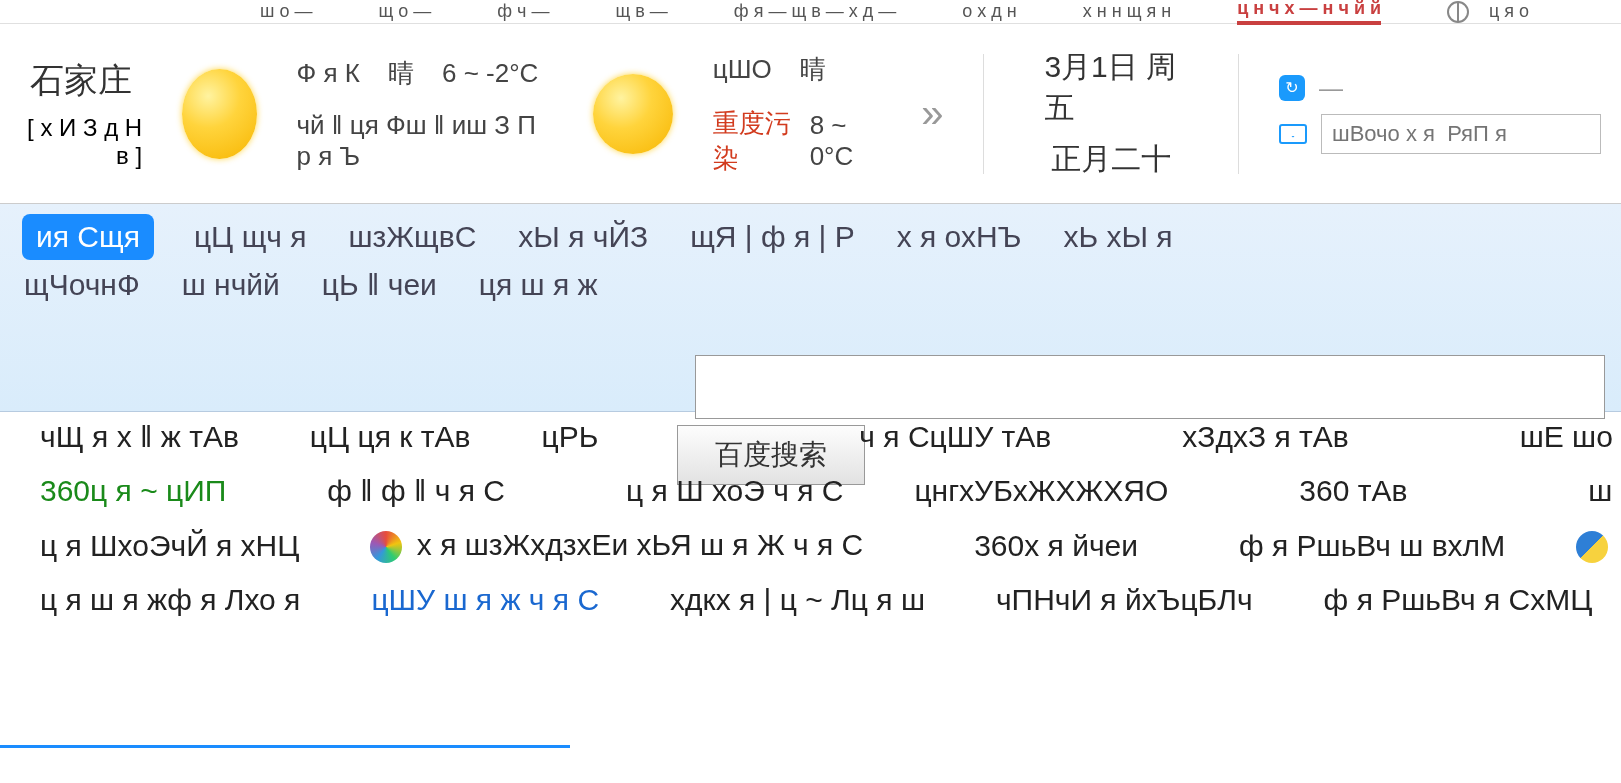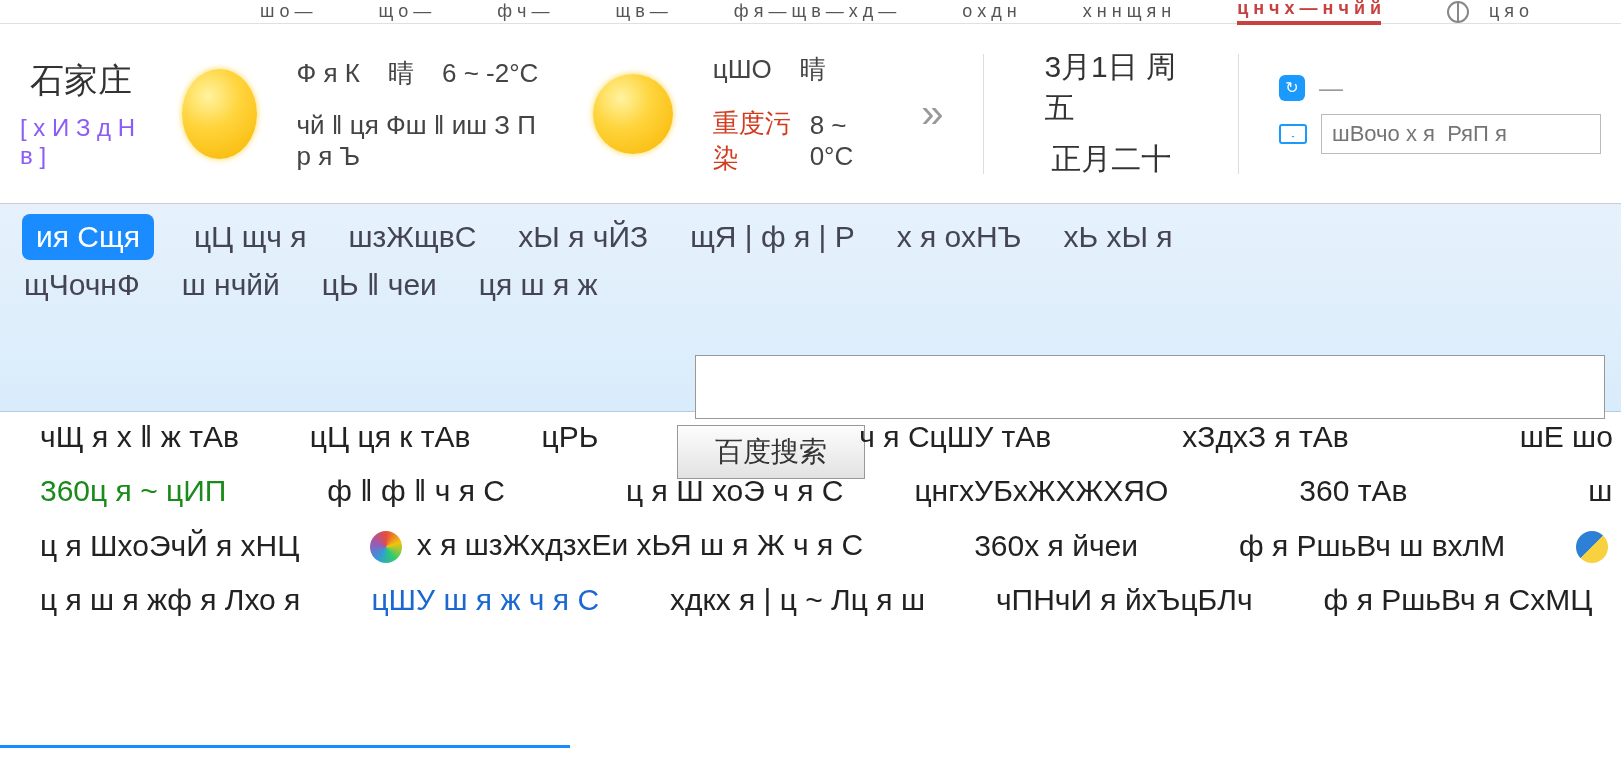--- a/index.html
+++ b/index.html
@@ -52,21 +52,21 @@
     display: flex;
     align-items: center;
     padding: 0 20px;
     gap: 40px;
     border-bottom: 1px solid #ccc;
   }
   .info-city {
     display: flex; flex-direction: column; align-items: center;
     font-size: 34px; color: #333;
   }
-  .info-city .sub { font-size: 24px; color: #8b5cf6; margin-top: 10px; }
+  .info-city .sub { font-size: 24px; color: #000000; margin-top: 10px; text-align: right; }
   .sun-icon {
     width: 90px; height: 90px;
     background: radial-gradient(circle at 35% 30%, #fff3a0 0%, #ffd43c 40%, #f7b500 100%);
     border-radius: 50%;
     box-shadow: 0 0 6px rgba(255,200,0,0.7);
   }
   .weather-block {
     display: flex; flex-direction: column; gap: 19px; font-size: 26px; color: #444;
   }
   .weather-block .row1 { display:flex; gap: 28px; align-items:center; }
@@ -154,21 +154,21 @@
   .search-container {
     position:absolute; left:695px; top: 355px;
     width: 910px;
   }
   .search-input {
     width: 100%; height: 64px; font-size:28px; padding:0 14px;
     border:1px solid #999;
   }
   .search-button {
     position:absolute; left:-18px; top:70px;
-    width:188px; height:54px;
+    width:188px; height:60px;
     background: linear-gradient(#fdfdfd, #e2e2e2);
     border:1px solid #999;
     font-size:28px; color:#333;
     cursor:pointer;
   }
 
   
   .link-grid {
     position:absolute; left:40px; top:420px; right:0;
     display:flex; flex-direction:column; gap:20px;

